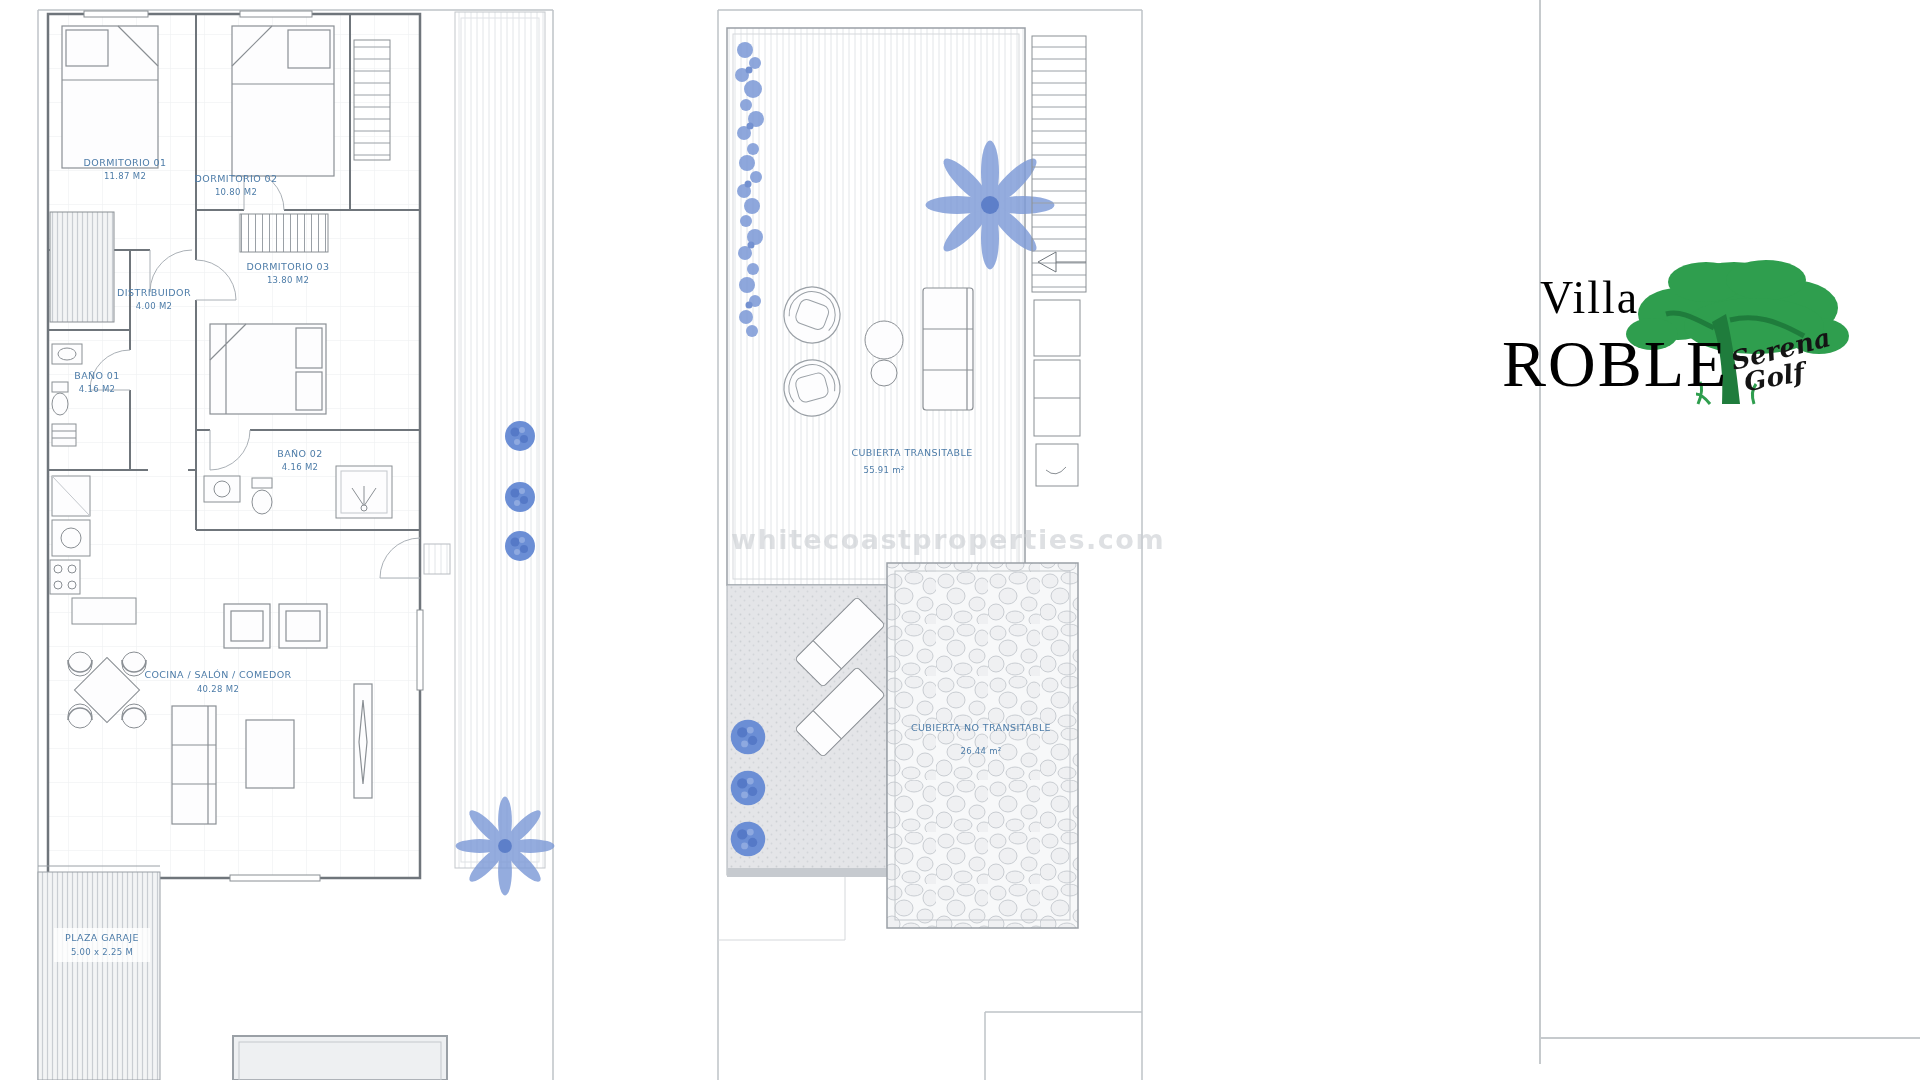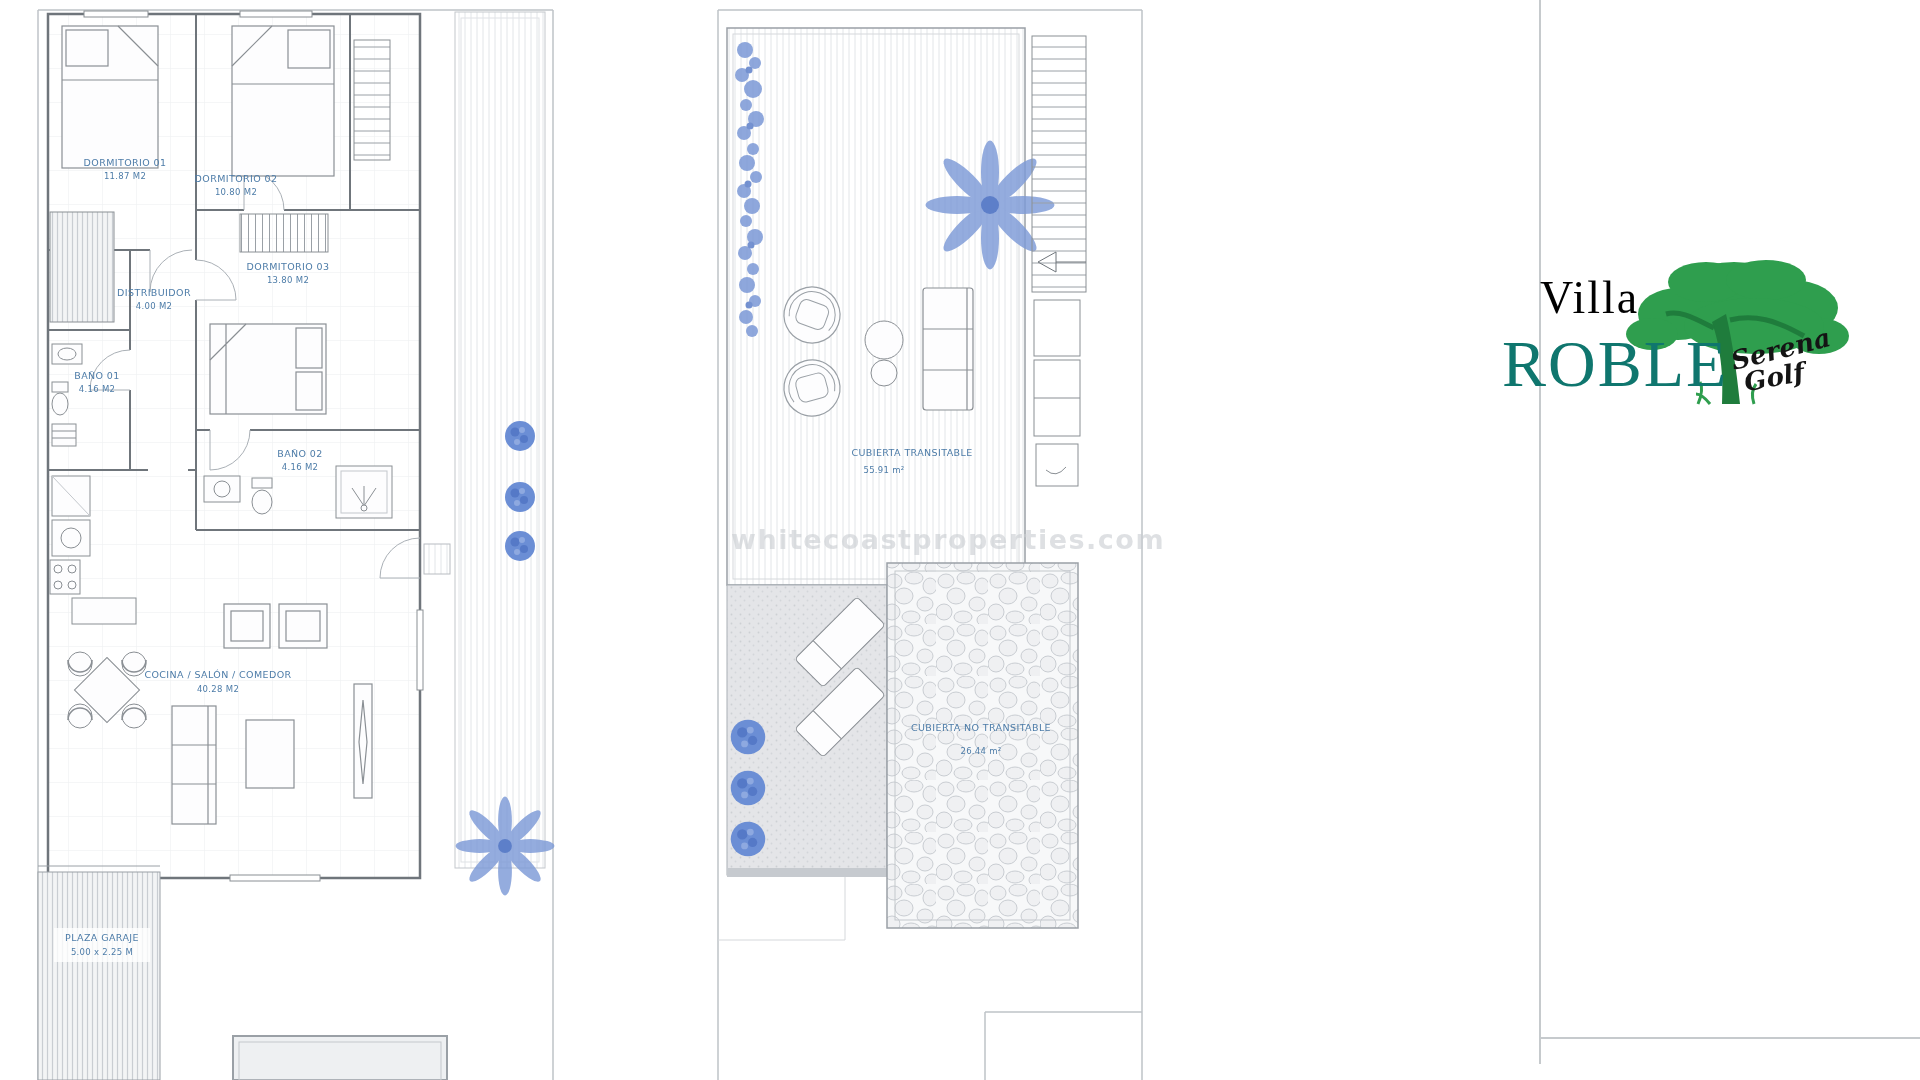--- a/index.html
+++ b/index.html
@@ -8,21 +8,21 @@
   svg{position:absolute;left:0;top:0;}
   .lbl{font-family:"DejaVu Sans",sans-serif;font-size:9.5px;letter-spacing:.4px;fill:#4d7ca8;}
   .lbl-s{font-family:"DejaVu Sans",sans-serif;font-size:8.5px;letter-spacing:.3px;fill:#4d7ca8;}
   .wm{font-family:"DejaVu Sans",sans-serif;font-weight:bold;font-size:27px;letter-spacing:1.5px;
       fill:#c9cdd1;opacity:.6;}
   .logo{position:absolute;left:1502px;top:266px;width:410px;height:165px;}
   .logo-tree{position:absolute;left:112px;top:-10px;width:240px;height:150px;}
   .logo-villa{position:absolute;left:30px;top:5px;font-family:"Liberation Serif",serif;
               font-size:46px;color:#000000;letter-spacing:2px;margin-left:8px;}
   .logo-roble{position:absolute;left:0px;top:60px;font-family:"Liberation Serif",serif;
-              font-size:66px;letter-spacing:2px;color:#0f766e;}
+              font-size:66px;letter-spacing:2px;color:#000000;}
   .logo-serena{position:absolute;left:228px;top:68px;font-family:"DejaVu Serif",serif;
                font-style:italic;font-weight:700;font-size:26px;color:#141414;transform:rotate(-14deg);}
   .logo-golf{position:absolute;left:242px;top:96px;font-family:"DejaVu Serif",serif;
              font-style:italic;font-weight:700;font-size:26px;color:#141414;transform:rotate(-10deg);}
 </style>
 </head>
 <body>
 
 <div class="stage">
 

